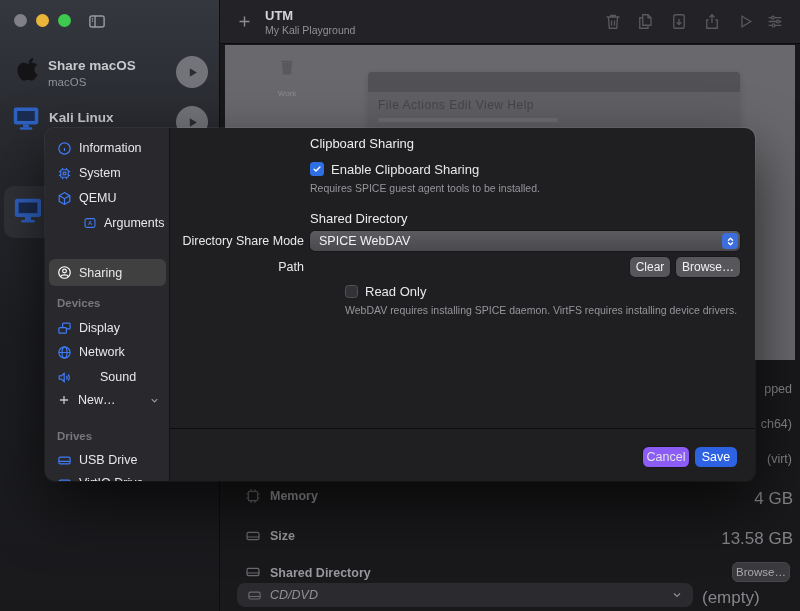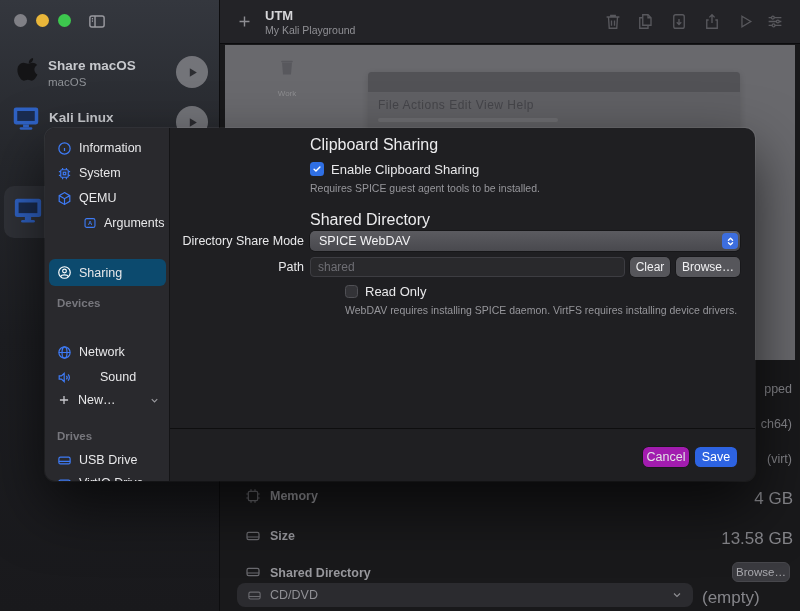--- a/index.html
+++ b/index.html
@@ -50,25 +50,25 @@
   
   .dialog { left:45px; top:128px; width:710px; height:353px; border-radius:10px;
     background:#1f1f22; overflow:hidden;
     box-shadow:0 25px 60px rgba(0,0,0,.65), 0 0 0 1px rgba(255,255,255,.07); }
   .dlg-side { position:absolute; left:0; top:0; width:125px; height:353px;
     background:#29292d; border-right:1px solid rgba(0,0,0,.5); }
   .nav-item { position:absolute; left:4px; width:117px; height:24px; display:flex;
     align-items:center; gap:7px; padding-left:8px; border-radius:6px;
     color:#e8e8ea; font-size:12.5px; }
   .nav-item .nico { color:#3e7bf6; display:flex; }
-  .nav-item.sel { background:#0c4a6e; }
+  .nav-item.sel { background:#404040; }
   .nav-item.sel .nico { color:#fff; }
   .sec-head { position:absolute; left:12px; font-size:11.5px; font-weight:bold; color:#77777d; }
   .dlg-main { position:absolute; left:125px; top:0; width:585px; height:353px; }
-  .sec-title { font-size:16px; color:#ececee; }
+  .sec-title { font-size:13px; color:#ececee; }
   .chk { width:14px; height:14px; border-radius:3.5px; }
   .chk.on { background:#2f6fe4; display:flex; align-items:center; justify-content:center; }
   .chk.off { background:#333337; border:1px solid #505055; }
   .chk-label { font-size:13px; color:#e8e8ea; }
   .note { font-size:10.5px; color:#96969b; white-space:nowrap; }
   .form-label { font-size:12.5px; color:#e8e8ea; text-align:right; }
   .popup { height:20px; border-radius:5px; background:linear-gradient(180deg,#5b5b60,#49494e);
     display:flex; align-items:center; box-shadow:0 0 0 .5px rgba(0,0,0,.5);
     padding:0 2px 0 9px; }
   .popup .val { flex:1; font-size:12.5px; color:#f3f3f5; }
@@ -77,21 +77,21 @@
   .path-input { width:315px; height:20px; background:#29292c; border:1px solid #3d3d42;
     border-radius:4px; color:#e8e8ea; font-size:12px; padding:0 7px;
     font-family:"Liberation Sans",sans-serif; outline:none; }
   .path-input::placeholder { color:#6e6e74; }
   .mini-btn { height:20px; border-radius:5px; background:#56565b; border:none;
     color:#f0f0f2; font-size:12px; font-family:"Liberation Sans",sans-serif;
     box-shadow:0 0 0 .5px rgba(0,0,0,.4); }
   .divider { position:absolute; left:0; width:585px; height:1px; background:rgba(0,0,0,.55); }
   .btn { height:20px; border-radius:5.5px; border:none; font-size:12.5px;
     font-family:"Liberation Sans",sans-serif; }
-  .btn.cancel { background:#a21caf; color:#e2e2e5; box-shadow:0 0 0 .5px rgba(0,0,0,.4); }
+  .btn.cancel { background:#8b5cf6; color:#e2e2e5; box-shadow:0 0 0 .5px rgba(0,0,0,.4); }
   .btn.save { background:#2d63e2; color:#fff; }
 </style>
 </head>
 <body>
 
 <div class="stage">
 
   <div class="a main-sidebar">
     <div class="a light" style="left:14px;top:14px;background:#808086;"></div>
     <div class="a light" style="left:36px;top:14px;background:#e9b63a;"></div>
@@ -256,21 +256,21 @@
     <span class="row-icon a" style="left:8px;top:4px;">
       <svg width="16" height="16" viewBox="0 0 24 24" fill="none" stroke="currentColor" stroke-width="1.8">
           <rect x="3" y="6.5" width="18" height="11" rx="2.5"></rect>
           <path d="M3 13.5h18M6.5 15.6h.01"></path>
         </svg>
     </span>
     <span class="row-label a" style="left:33px;top:6px;">Shared Directory</span>
     <button class="bg-browse a" style="right:3px;top:2px;">Browse…</button>
   </div>
 
-  <div class="cd-bar a" style="left:237px;top:583px;">
+  <div class="cd-bar a" style="left:237px;top:583px;font-style:italic;">
     <span class="row-icon" style="margin-right:8px;">
       <svg width="15" height="15" viewBox="0 0 24 24" fill="none" stroke="currentColor" stroke-width="1.8">
           <rect x="3" y="6.5" width="18" height="11" rx="2.5"></rect>
           <path d="M3 13.5h18M6.5 15.6h.01"></path>
         </svg>
     </span>
     <span style="flex:1;">CD/DVD</span>
     <span>
       <svg width="12" height="12" viewBox="0 0 24 24" fill="none" stroke="currentColor" stroke-width="2.2">
           <path d="M6 9l6 6 6-6"></path>
@@ -325,20 +325,29 @@
             <svg width="15" height="15" viewBox="0 0 24 24" fill="none" stroke="currentColor" stroke-width="1.9">
               <circle cx="12" cy="12" r="9.2"></circle>
               <circle cx="12" cy="9.5" r="3"></circle>
               <path d="M5.9 18.4c1.4-3.3 10.8-3.3 12.2 0"></path>
             </svg>
           </span>
         <span>Sharing</span>
       </div>
 
       <div class="sec-head" style="top:169px;">Devices</div>
+      <div class="nav-item" style="top:188px;">
+        <span class="nico">
+            <svg width="15" height="15" viewBox="0 0 24 24" fill="none" stroke="currentColor" stroke-width="1.9">
+              <rect x="9" y="3.5" width="12" height="9" rx="1.5"></rect>
+              <rect x="3" y="10.5" width="12" height="9" rx="1.5" fill="#29292d"></rect>
+            </svg>
+          </span>
+        <span>Display</span>
+      </div>
       <div class="nav-item" style="top:212px;">
         <span class="nico">
             <svg width="15" height="15" viewBox="0 0 24 24" fill="none" stroke="currentColor" stroke-width="1.9">
               <circle cx="12" cy="12" r="9"></circle>
               <ellipse cx="12" cy="12" rx="4" ry="9"></ellipse>
               <path d="M3 12h18"></path>
             </svg>
           </span>
         <span>Network</span>
       </div>
@@ -403,21 +412,20 @@
       <div class="popup a" style="left:140px;top:103px;width:430px;">
         <span class="val">SPICE WebDAV</span>
         <span class="stepper">
           <svg width="11" height="11" viewBox="0 0 24 24" fill="none" stroke="#fff" stroke-width="3" stroke-linecap="round" stroke-linejoin="round">
               <path d="M7.5 9.5L12 5l4.5 4.5M7.5 14.5L12 19l4.5-4.5"></path>
             </svg>
         </span>
       </div>
 
       <div class="form-label a" style="left:0;top:132px;width:134px;">Path</div>
-      <input class="path-input a" style="left: 140px; top: 129px;" placeholder="shared">
       <button class="mini-btn a" style="left:460px;top:129px;width:40px;">Clear</button>
       <button class="mini-btn a" style="left:506px;top:129px;width:64px;">Browse…</button>
 
       <div class="chk off a" style="left:175px;top:157px;width:13px;height:13px;"></div>
       <div class="chk-label a" style="left:195px;top:156px;">Read Only</div>
       <div class="note a" style="left:175px;top:176px;">WebDAV requires installing SPICE daemon. VirtFS requires installing device drivers.</div>
 
       <div class="divider" style="top:300px;"></div>
       <button class="btn cancel a" style="left:473px;top:319px;width:46px;">Cancel</button>
       <button class="btn save a" style="left:525px;top:319px;width:42px;">Save</button>

